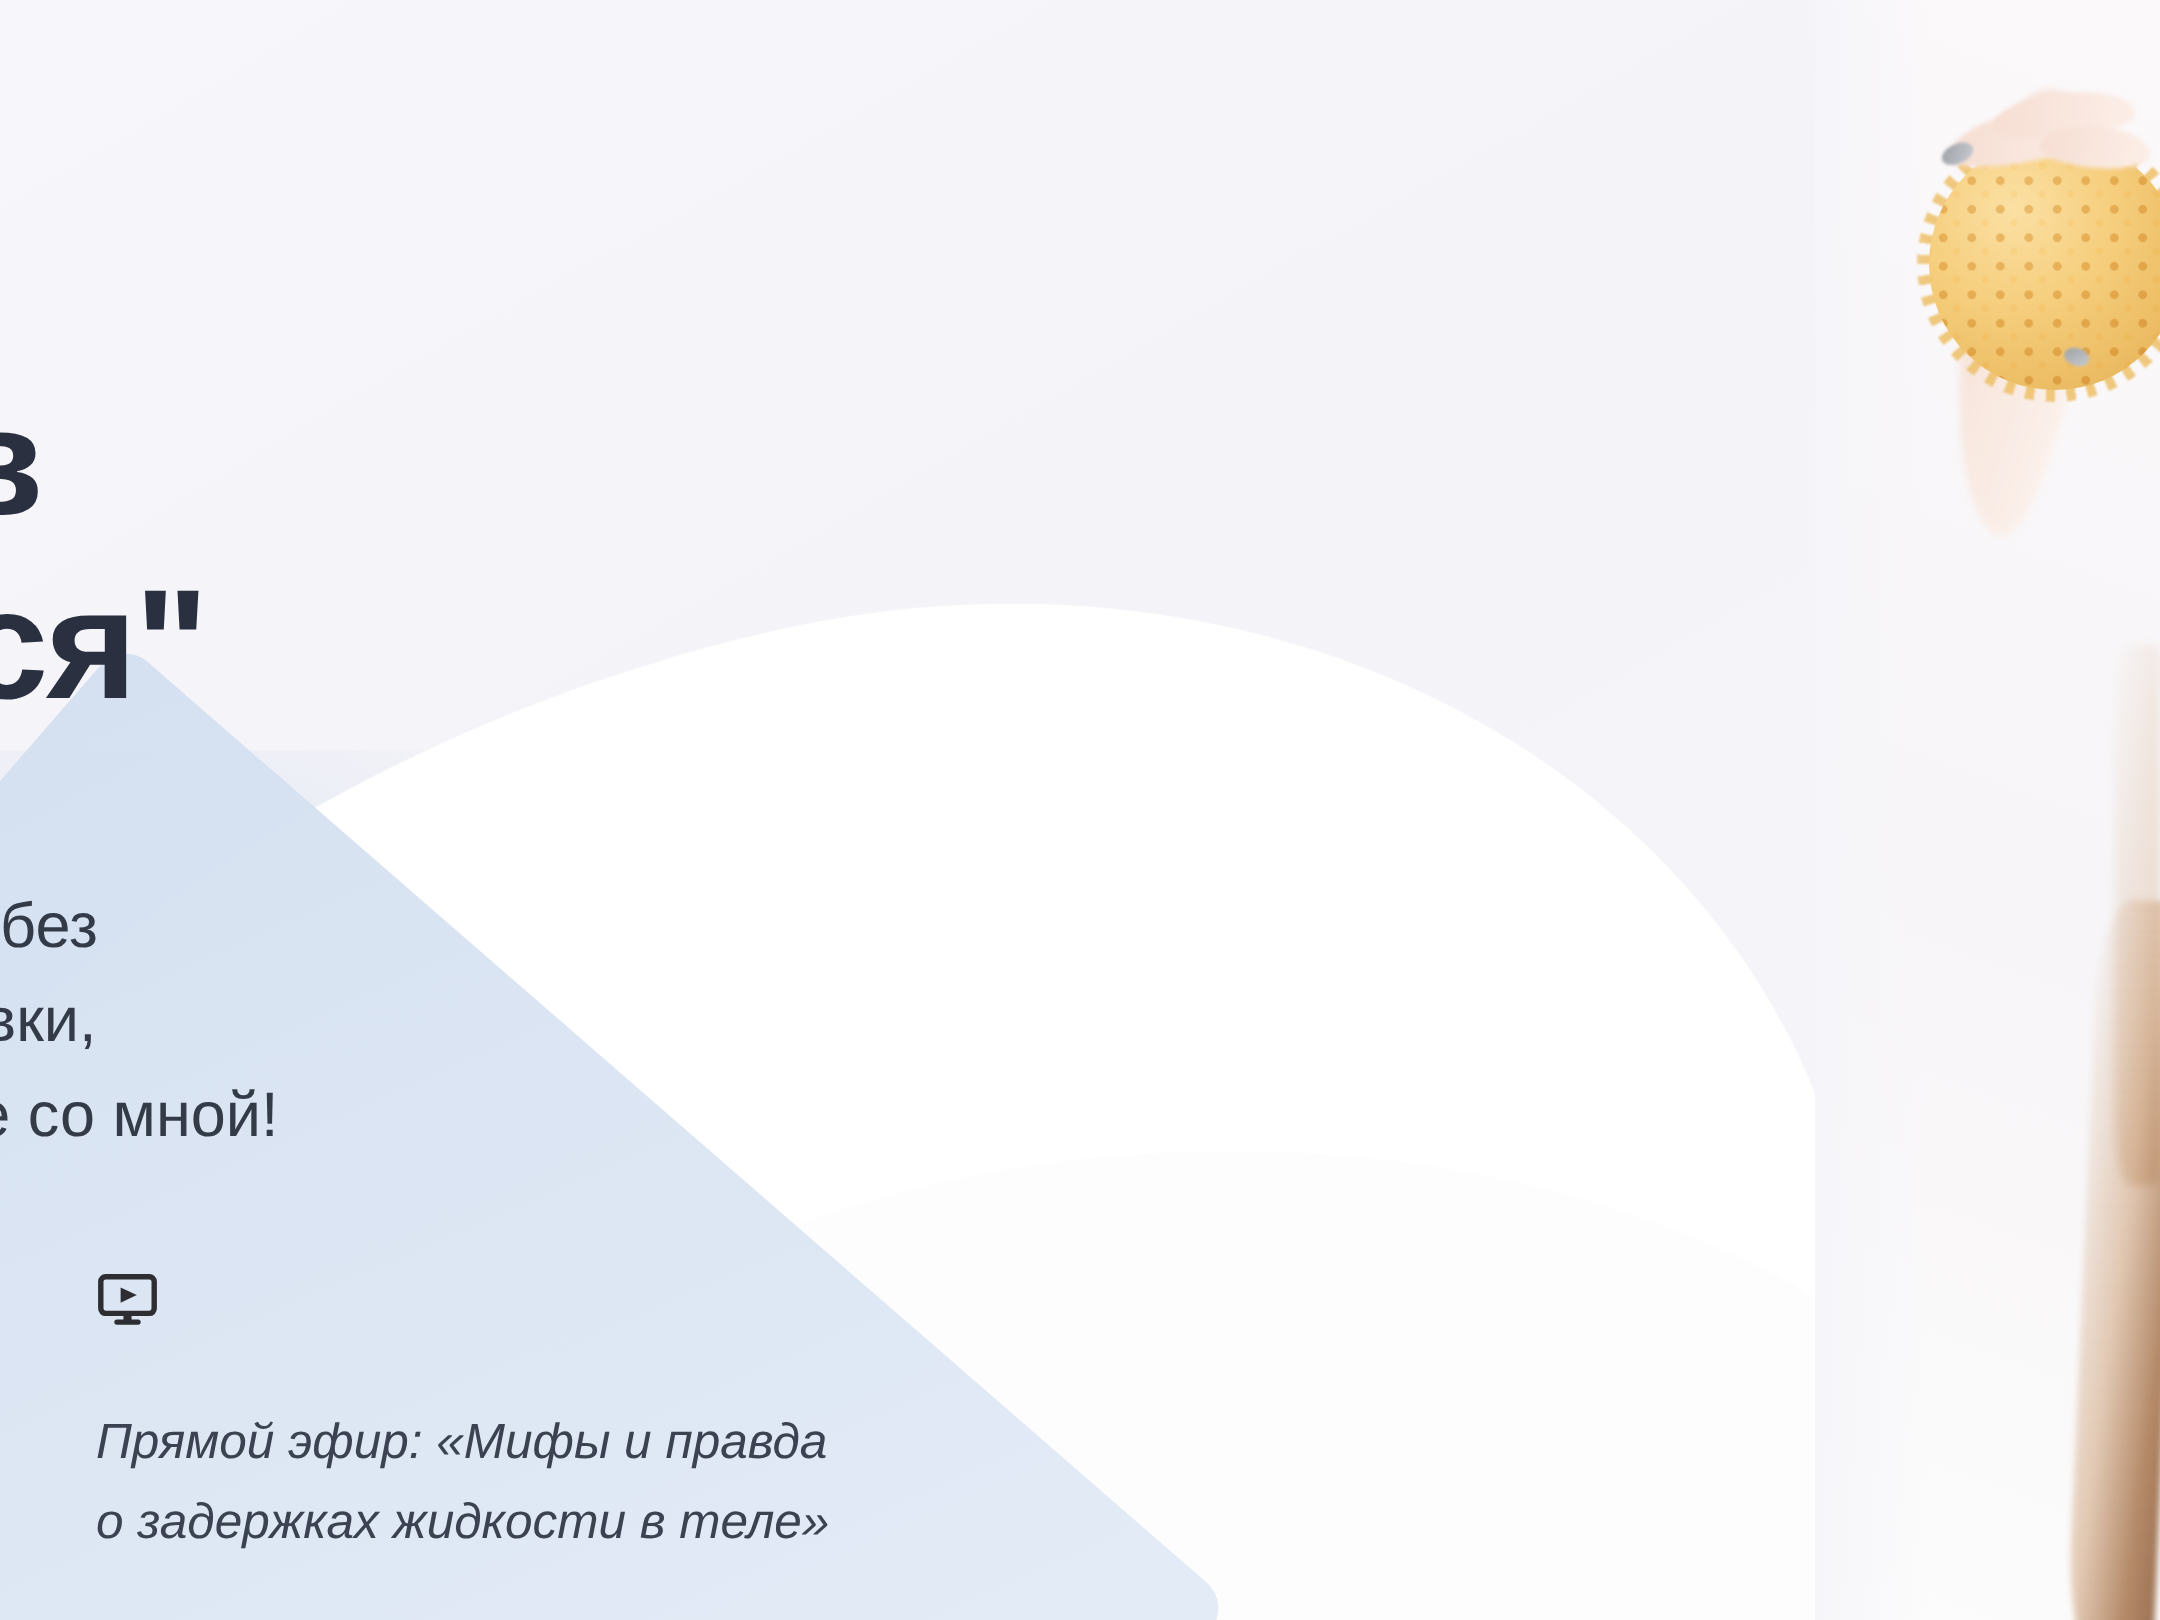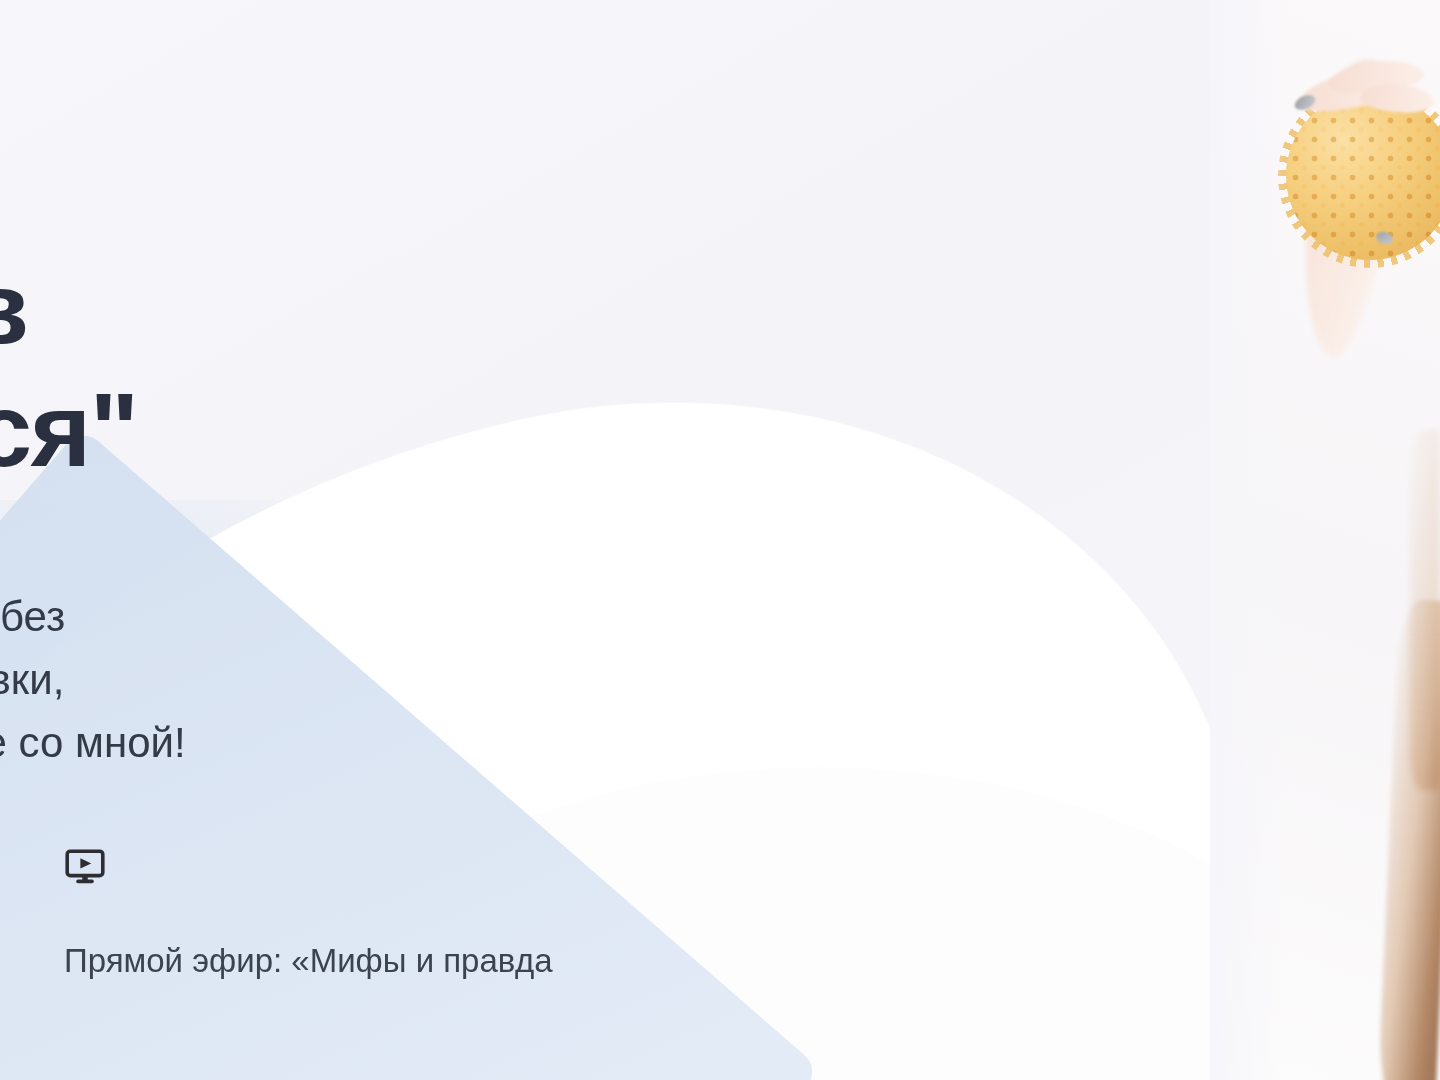--- a/index.html
+++ b/index.html
@@ -225,21 +225,21 @@
   .live-icon svg { display:block; width:42px; height:42px; }
 
   .live-caption {
     margin-top:46px;
     font-size:33px;
     line-height:1.62;
     font-weight:400;
     color:#3b4251;
     white-space:nowrap;
   }
-  .live-caption .line { display:block; }
+  .live-caption .line { display:block;font-style:italic; }
 </style>
 </head>
 <body>
 
 <div id="stage">
 
   <div class="bg-layer bg-wash"></div>
   <div class="bg-layer bg-blue-haze"></div>
   <div class="bg-layer bg-blob-white"></div>
   <div class="bg-layer bg-blob-white-2"></div>
@@ -279,17 +279,18 @@
         <svg viewBox="0 0 42 42" fill="none" xmlns="http://www.w3.org/2000/svg" aria-hidden="true">
           <rect x="3.2" y="5.2" width="35.6" height="24.4" rx="3.2" stroke="currentColor" stroke-width="3.6"></rect>
           <path d="M16.4 12.3 L27.2 17.4 L16.4 22.5 Z" fill="currentColor"></path>
           <rect x="18.3" y="29.6" width="5.4" height="4.6" fill="currentColor"></rect>
           <rect x="12.2" y="33.6" width="17.6" height="3.6" rx="1.8" fill="currentColor"></rect>
         </svg>
       </span>
 
       <p class="live-caption">
         <span class="line">Прямой эфир: «Мифы и правда</span>
+        <span class="line">о задержках жидкости в теле»</span>
       </p>
     </div>
 
   </div>
 </div>
 
 </body></html>

